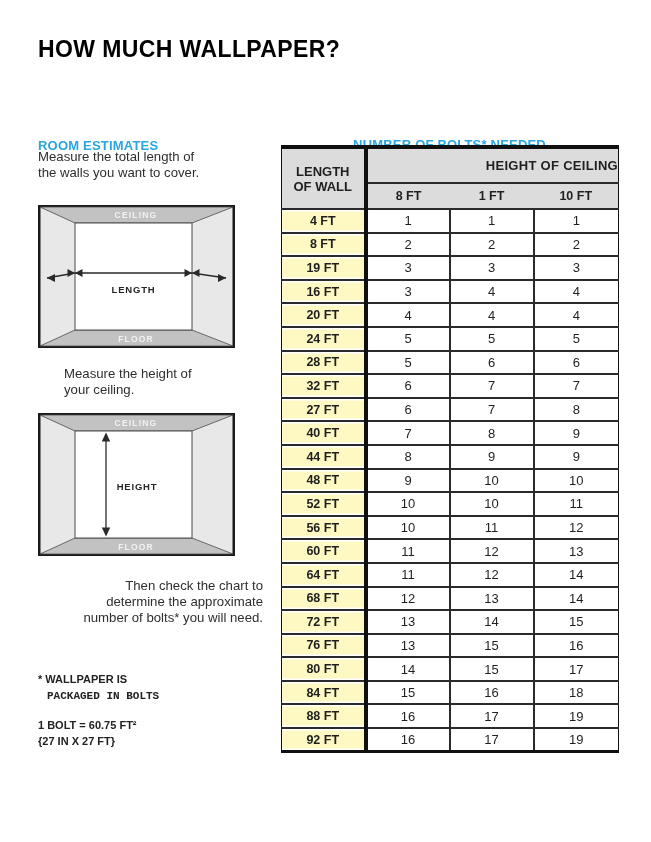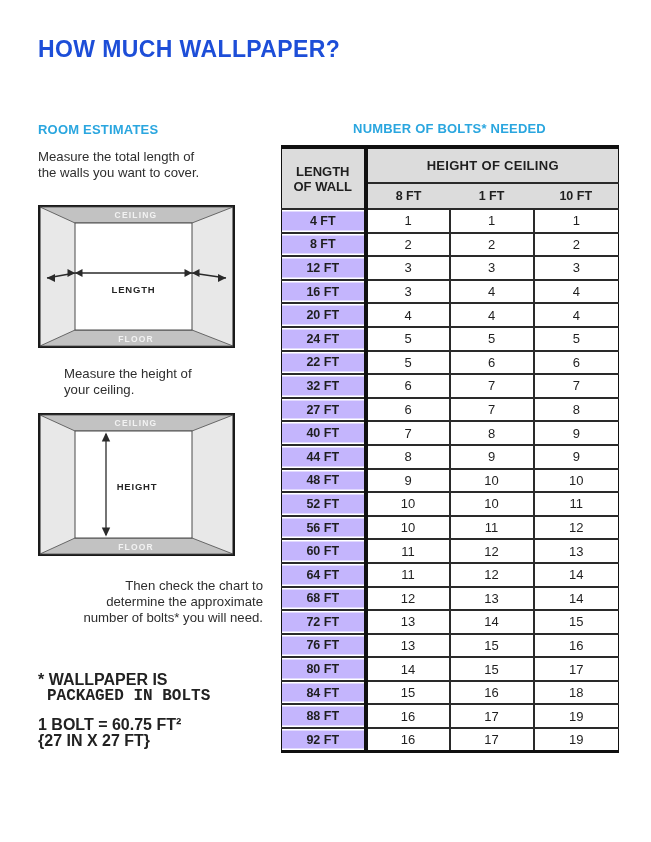--- a/index.html
+++ b/index.html
@@ -5,29 +5,29 @@
   * { margin:0; padding:0; box-sizing:border-box; }
   html,body { background:#ffffff; }
   .page {
     position:relative; width:651px; height:842px; background:#ffffff;
     font-family:"Liberation Sans", sans-serif; color:#2b2b2b; overflow:hidden;
   }
   .abs { position:absolute; }
 
   .page-title {
     left:38px; top:36px; font-size:23px; font-weight:bold;
-    color:#1d4ed8; letter-spacing:0.4px;
+    color:#000000; letter-spacing:0.4px;
   }
   .section-heading {
-    font-size:13px; font-weight:bold; color:#2aa6df; letter-spacing:0.2px;
+    font-size:13px; font-weight:bold; color:#2aa6df; letter-spacing:0.2px;margin-top:16px;
   }
   .body-text {
     font-size:13.2px; line-height:16px; color:#2e2e2e; white-space:pre-line;
   }
-  .bold-note { font-size:16px; font-weight:bold; color:#222; line-height:17px; }
+  .bold-note { font-size:11px; font-weight:bold; color:#222; line-height:17px; }
   .bold-note .indent { padding-left:9px;font-family:Liberation Mono, monospace; }
 
   
   .room-svg { display:block; }
   .room-svg text { font-family:"Liberation Sans", sans-serif; }
   .band-label { font-size:8.5px; font-weight:bold; fill:#f2f2f2; letter-spacing:1.2px; }
   .measure-label { font-size:9.5px; font-weight:bold; fill:#262626; letter-spacing:0.8px; }
 
   
   .table-heading {
@@ -40,27 +40,27 @@
     border-left:1px solid #101010; border-right:1px solid #101010;
   }
   .bolts-table th, .bolts-table td { padding:0; text-align:center; vertical-align:middle; }
   .bolts-table thead th { background:#dcdcdc; color:#1f1f1f; }
   th.corner {
     width:84px; border-right:4px solid #101010; border-bottom:2px solid #2a2a2a;
     font-size:13px; line-height:15px; white-space:pre-line; font-weight:bold;
   }
   th.spanh {
     height:36px; border-bottom:2px solid #2a2a2a; font-size:13px;
-    font-weight:bold; letter-spacing:0.3px;
+    font-weight:bold; letter-spacing:0.3px;text-align:right;
   }
   tr.ft-row th {
     height:26px; border-bottom:2px solid #2a2a2a; font-size:12.5px; font-weight:bold;
   }
   .bolts-table tbody th.rowlabel {
-    background:#c4b5fd; border-right:4px solid #101010; border-bottom:2px solid #2a2a2a;
+    background:#fef9c3; border-right:4px solid #101010; border-bottom:2px solid #2a2a2a;
     font-size:12.5px; font-weight:bold; color:#1f1f1f;
     box-shadow: inset 0 1.5px 0 #ffffff, inset 0 -1.5px 0 #ffffff;
   }
   .bolts-table tbody td {
     border-bottom:2px solid #2a2a2a; height:23.6px; font-size:13px; color:#1f1f1f;
   }
   .bolts-table tbody td + td { border-left:2px solid #2a2a2a; }
   .bolts-table tbody tr:last-child th,
   .bolts-table tbody tr:last-child td { border-bottom:none; }
 </style>
@@ -161,21 +161,21 @@
       <td>1</td>
       <td>1</td>
     </tr>
         <tr>
       <th class="rowlabel">8 FT</th>
       <td>2</td>
       <td>2</td>
       <td>2</td>
     </tr>
         <tr>
-      <th class="rowlabel">12 FT</th>
+      <th class="rowlabel">19 FT</th>
       <td>3</td>
       <td>3</td>
       <td>3</td>
     </tr>
         <tr>
       <th class="rowlabel">16 FT</th>
       <td>3</td>
       <td>4</td>
       <td>4</td>
     </tr>
@@ -185,21 +185,21 @@
       <td>4</td>
       <td>4</td>
     </tr>
         <tr>
       <th class="rowlabel">24 FT</th>
       <td>5</td>
       <td>5</td>
       <td>5</td>
     </tr>
         <tr>
-      <th class="rowlabel">22 FT</th>
+      <th class="rowlabel">28 FT</th>
       <td>5</td>
       <td>6</td>
       <td>6</td>
     </tr>
         <tr>
       <th class="rowlabel">32 FT</th>
       <td>6</td>
       <td>7</td>
       <td>7</td>
     </tr>

